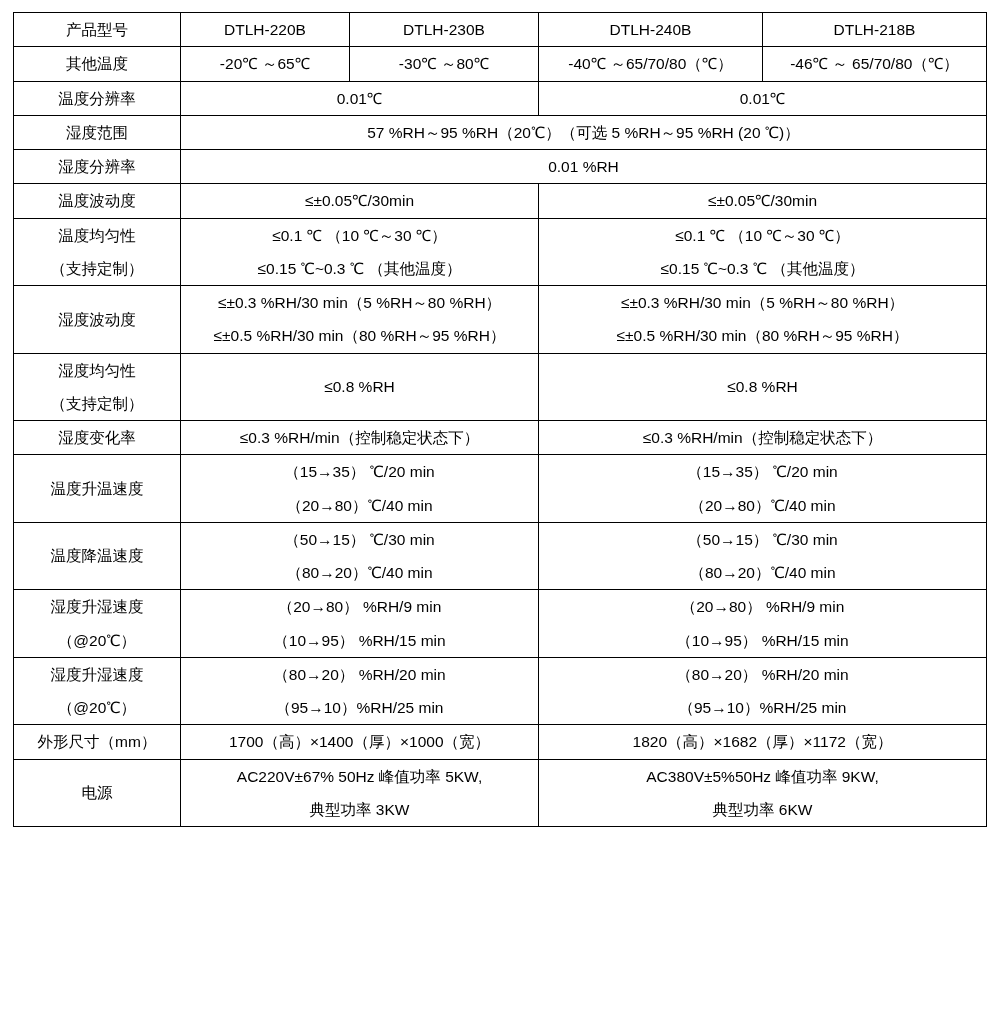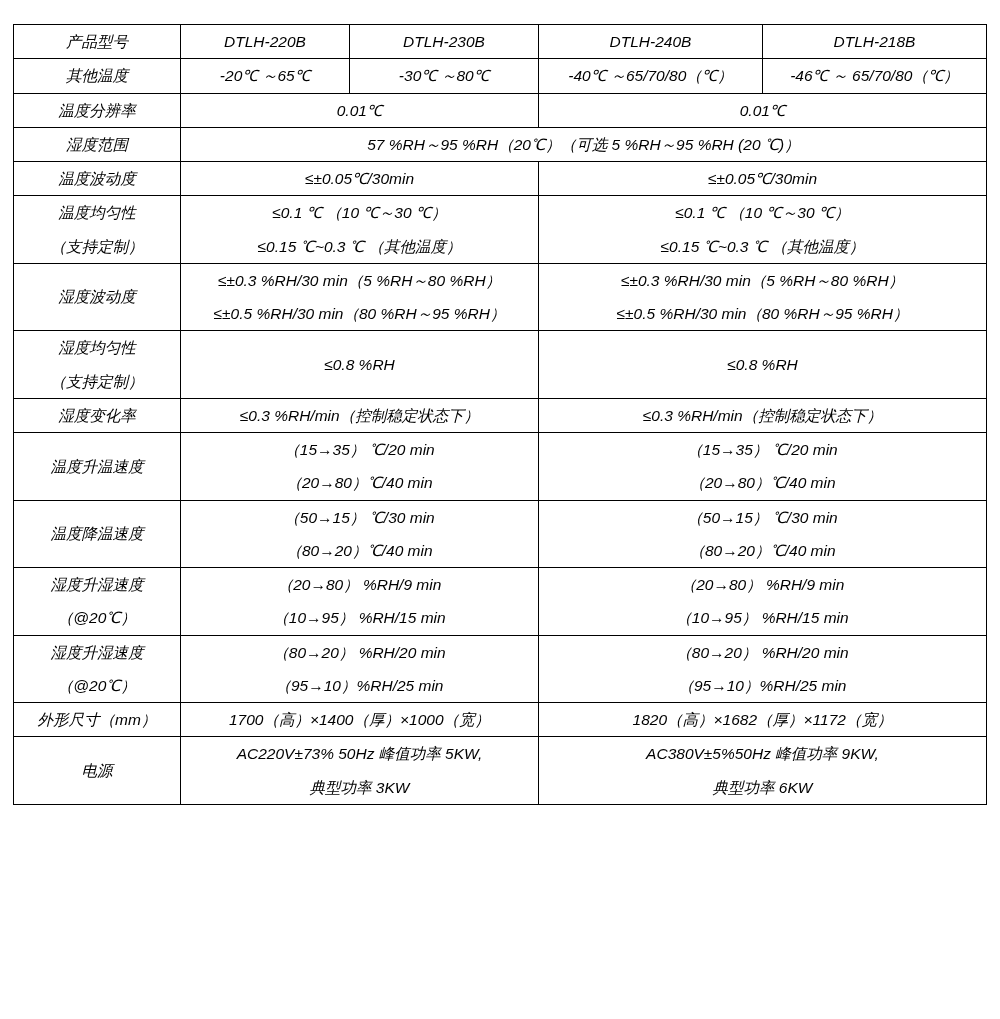--- a/index.html
+++ b/index.html
@@ -18,22 +18,21 @@
     width: 1000px;
     height: 1019px;
     position: relative;
     box-sizing: border-box;
     padding: 8px 8px 8px 8px;
   }
   table.spec {
     width: 908px;
     border-collapse: collapse;
     table-layout: fixed;
-    margin: 16px auto;
-    font-style: italic;
+    margin: 4px auto;
   }
   table.spec td {
     border: 1px solid #000000;
     text-align: center;
     vertical-align: middle;
     font-size: 15.5px;
     line-height: 1.5;
     padding: 5px 4px;
     word-break: keep-all;
   }
@@ -112,20 +111,28 @@
         <tr>
           <td class="label">
             <span class="line">湿度范围</span>
           </td>
           <td colspan="4" class="c1">
             <span class="line">57 %RH～95 %RH（20℃）（可选 5 %RH～95 %RH (20 ℃)）</span>
           </td>
         </tr>
         <tr>
           <td class="label">
+            <span class="line">湿度分辨率</span>
+          </td>
+          <td colspan="4" class="c1">
+            <span class="line">0.01 %RH</span>
+          </td>
+        </tr>
+        <tr>
+          <td class="label">
             <span class="line">温度波动度</span>
           </td>
           <td colspan="2" class="c1">
             <span class="line">≤±0.05℃/30min</span>
           </td>
           <td colspan="2" class="c3">
             <span class="line">≤±0.05℃/30min</span>
           </td>
         </tr>
         <tr>
@@ -241,21 +248,21 @@
           </td>
           <td colspan="2" class="c3 sm">
             <span class="line">1820（高）×1682（厚）×1172（宽）</span>
           </td>
         </tr>
         <tr>
           <td class="label">
             <span class="line">电源</span>
           </td>
           <td colspan="2" class="c1 sm tight">
-            <span class="line">AC220V±73% 50Hz 峰值功率 5KW,</span>
+            <span class="line">AC220V±67% 50Hz 峰值功率 5KW,</span>
             <span class="line">典型功率 3KW</span>
           </td>
           <td colspan="2" class="c3 sm tight">
             <span class="line">AC380V±5%50Hz 峰值功率 9KW,</span>
             <span class="line">典型功率 6KW</span>
           </td>
         </tr>
       </tbody>
   </table>
 </div>

